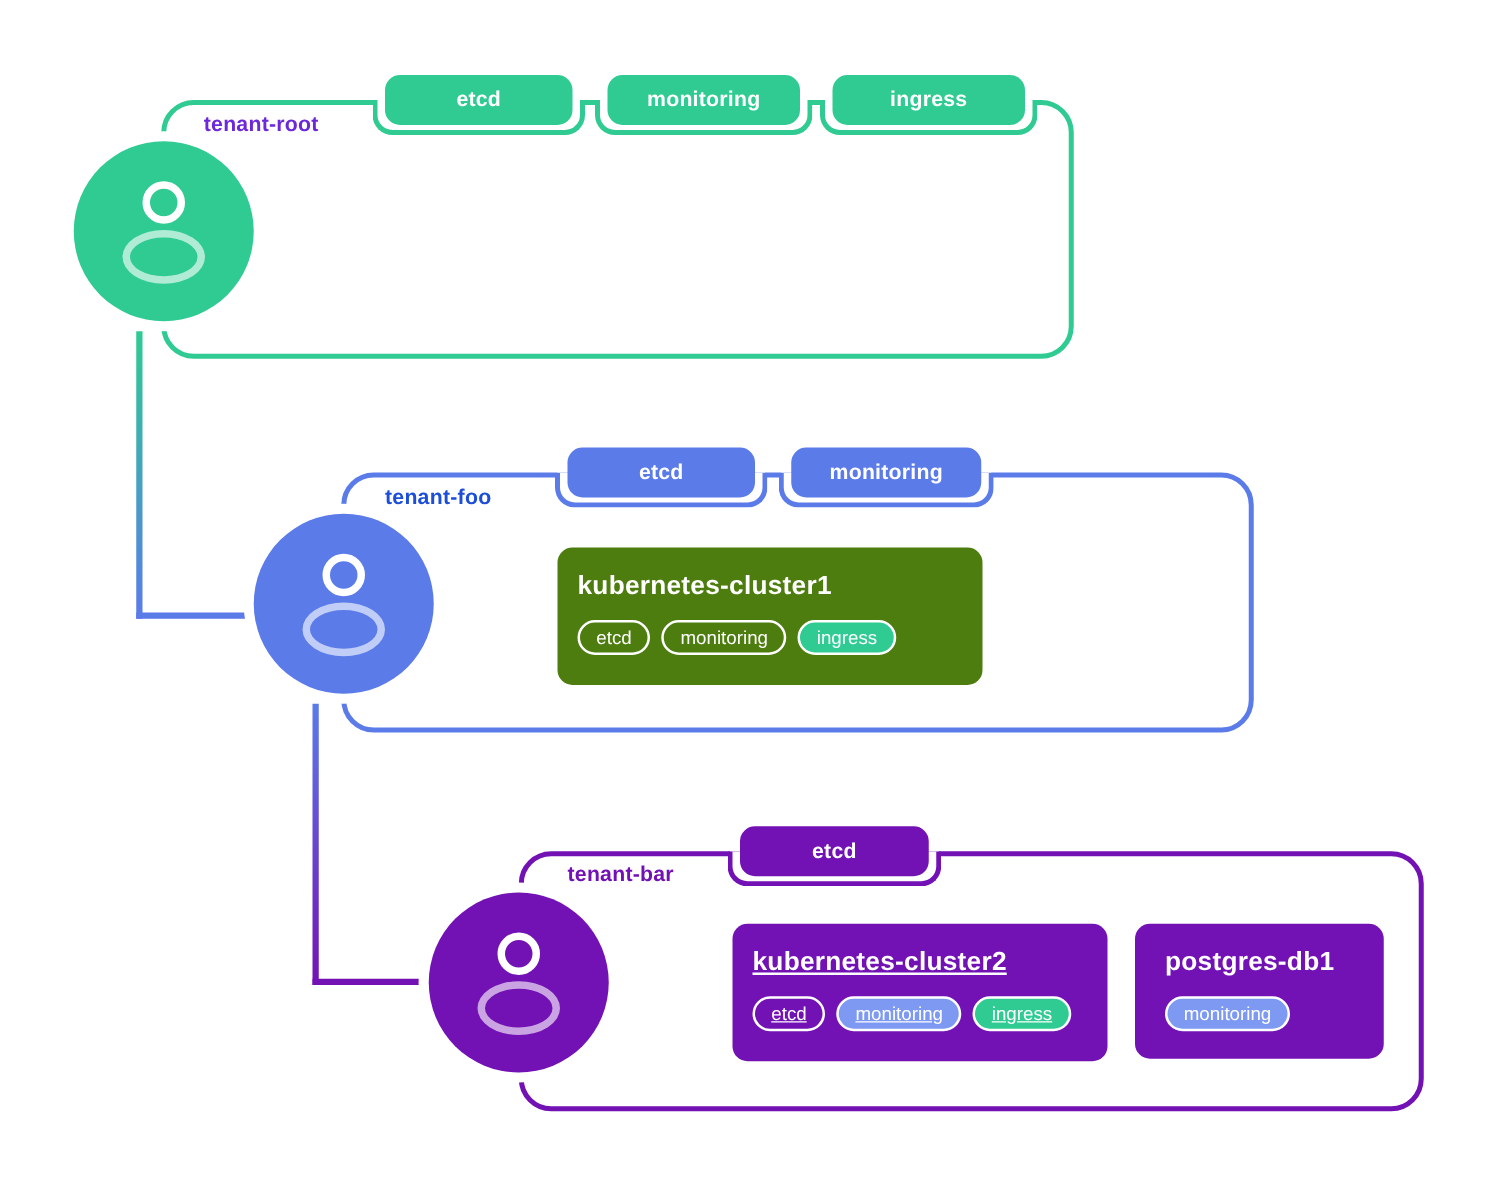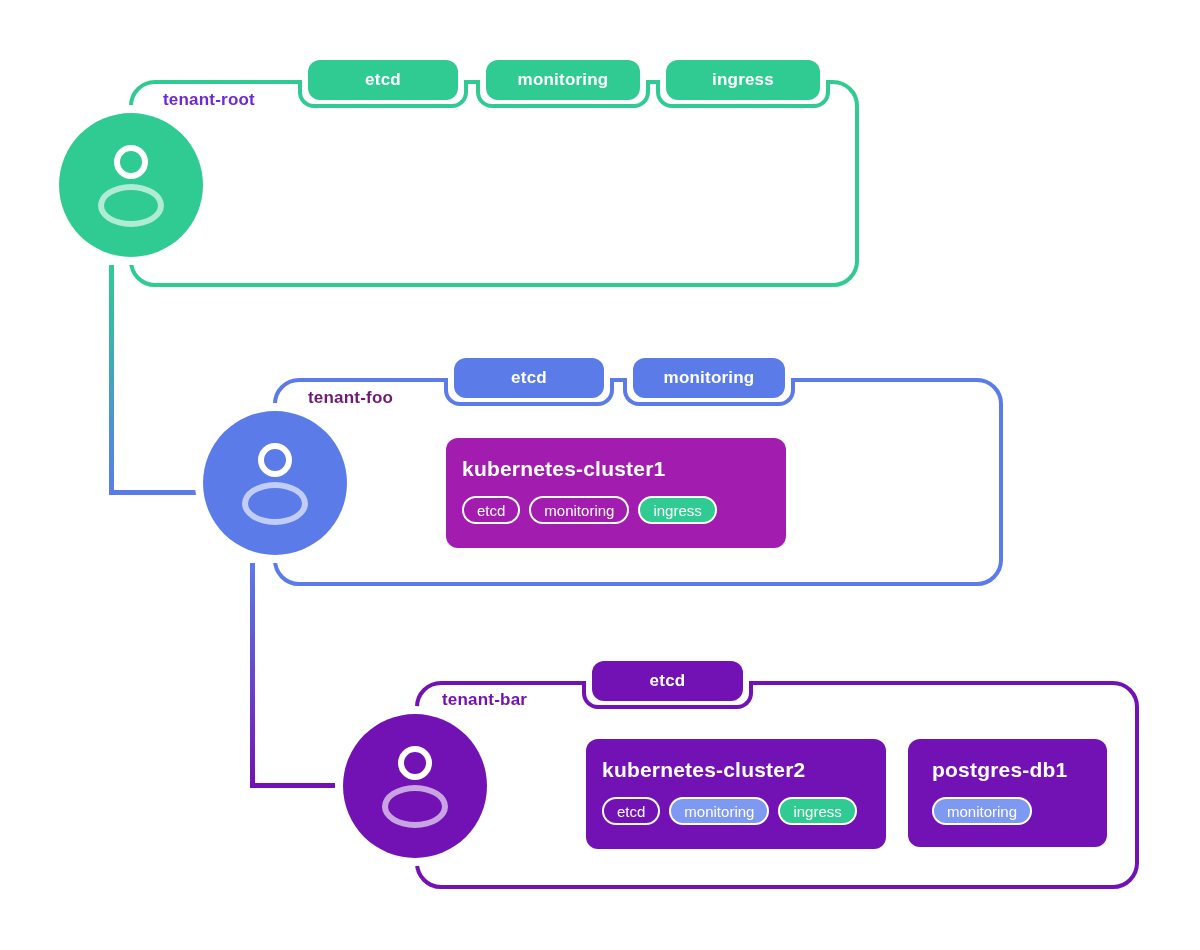--- a/index.html
+++ b/index.html
@@ -16,21 +16,21 @@
   }
   .tenant-box.green  { border-color: #2fcb92; }
   .tenant-box.blue   { border-color: #5b7be9; }
   .tenant-box.purple { border-color: #7312b4; }
 
   .tenant-label {
     position: absolute; font-size: 17px; font-weight: 700; letter-spacing: .2px;
     z-index: 6; white-space: nowrap;
   }
   .tenant-label.green  { color: #6d28d9; }
-  .tenant-label.blue   { color: #701a75; }
+  .tenant-label.blue   { color: #1d4ed8; }
   .tenant-label.purple { color: #7312b4; }
 
   
   .cradle {
     position: absolute; background: #ffffff; z-index: 3;
     border-left: 4px solid; border-right: 4px solid; border-bottom: 4px solid; border-top: none;
     border-bottom-left-radius: 16px; border-bottom-right-radius: 16px;
     height: 28px;
   }
   .cradle.green  { border-color: #2fcb92; }
@@ -69,21 +69,21 @@
   .conn.v1 { background: linear-gradient(180deg, #2fcb92 0%, #5b7be9 100%); }
   .conn.h1 { background: #5b7be9; }
   .conn.v2 { background: linear-gradient(180deg, #5b7be9 0%, #7312b4 100%); }
   .conn.h2 { background: #7312b4; }
 
   
   .card {
     position: absolute; border-radius: 12px; z-index: 3; color: #fff;
     padding: 19px 16px 0 16px;
   }
-  .card.blue   { background: #a21caf; }
+  .card.blue   { background: #4d7c0f; }
   .card.purple { background: #7312b4; }
   .card .card-title { font-size: 21px; font-weight: 700; letter-spacing: .2px; }
   .card .pill-row { display: flex; gap: 9px; margin-top: 15px; }
 
   .pill {
     display: inline-flex; align-items: center; justify-content: center;
     height: 28px; padding: 0 13px; border: 2px solid #ffffff; border-radius: 14px;
     font-size: 15px; font-weight: 400; color: #ffffff; white-space: nowrap;
   }
   .pill.outline    { background: transparent; }
@@ -141,34 +141,34 @@
     <div class="card-title">kubernetes-cluster1</div>
     <div class="pill-row">
       <span class="pill outline">etcd</span>
       <span class="pill outline">monitoring</span>
       <span class="pill fill-green">ingress</span>
     </div>
   </div>
 
   <div class="tenant-box purple" style="left:415px; top:681px; width:724px; height:208px;"></div>
 
-  <div class="tenant-label purple" style="left:442px; top:690px;text-align:right;">tenant-bar</div>
+  <div class="tenant-label purple" style="left:454px; top:690px;text-align:right;">tenant-bar</div>
 
   <div class="cradle purple" style="left:582px; top:681px; width:171px;"></div>
 
   <div class="chip purple" style="left:592px; top:661px; width:151px;">etcd</div>
 
   <div class="avatar purple" style="left:343px; top:714px;">
     <div>
       <div class="head"></div>
       <div class="torso"></div>
     </div>
   </div>
 
-  <div class="card purple" style="left:586px; top:739px; width:300px; height:110px;">
+  <div class="card purple" style="left:586px; top:739px; width:300px; height:110px;text-decoration:underline;">
     <div class="card-title">kubernetes-cluster2</div>
     <div class="pill-row">
       <span class="pill outline">etcd</span>
       <span class="pill fill-blue">monitoring</span>
       <span class="pill fill-green">ingress</span>
     </div>
   </div>
 
   <div class="card purple" style="left:908px; top:739px; width:199px; height:108px; padding-left:24px;">
     <div class="card-title">postgres-db1</div>

